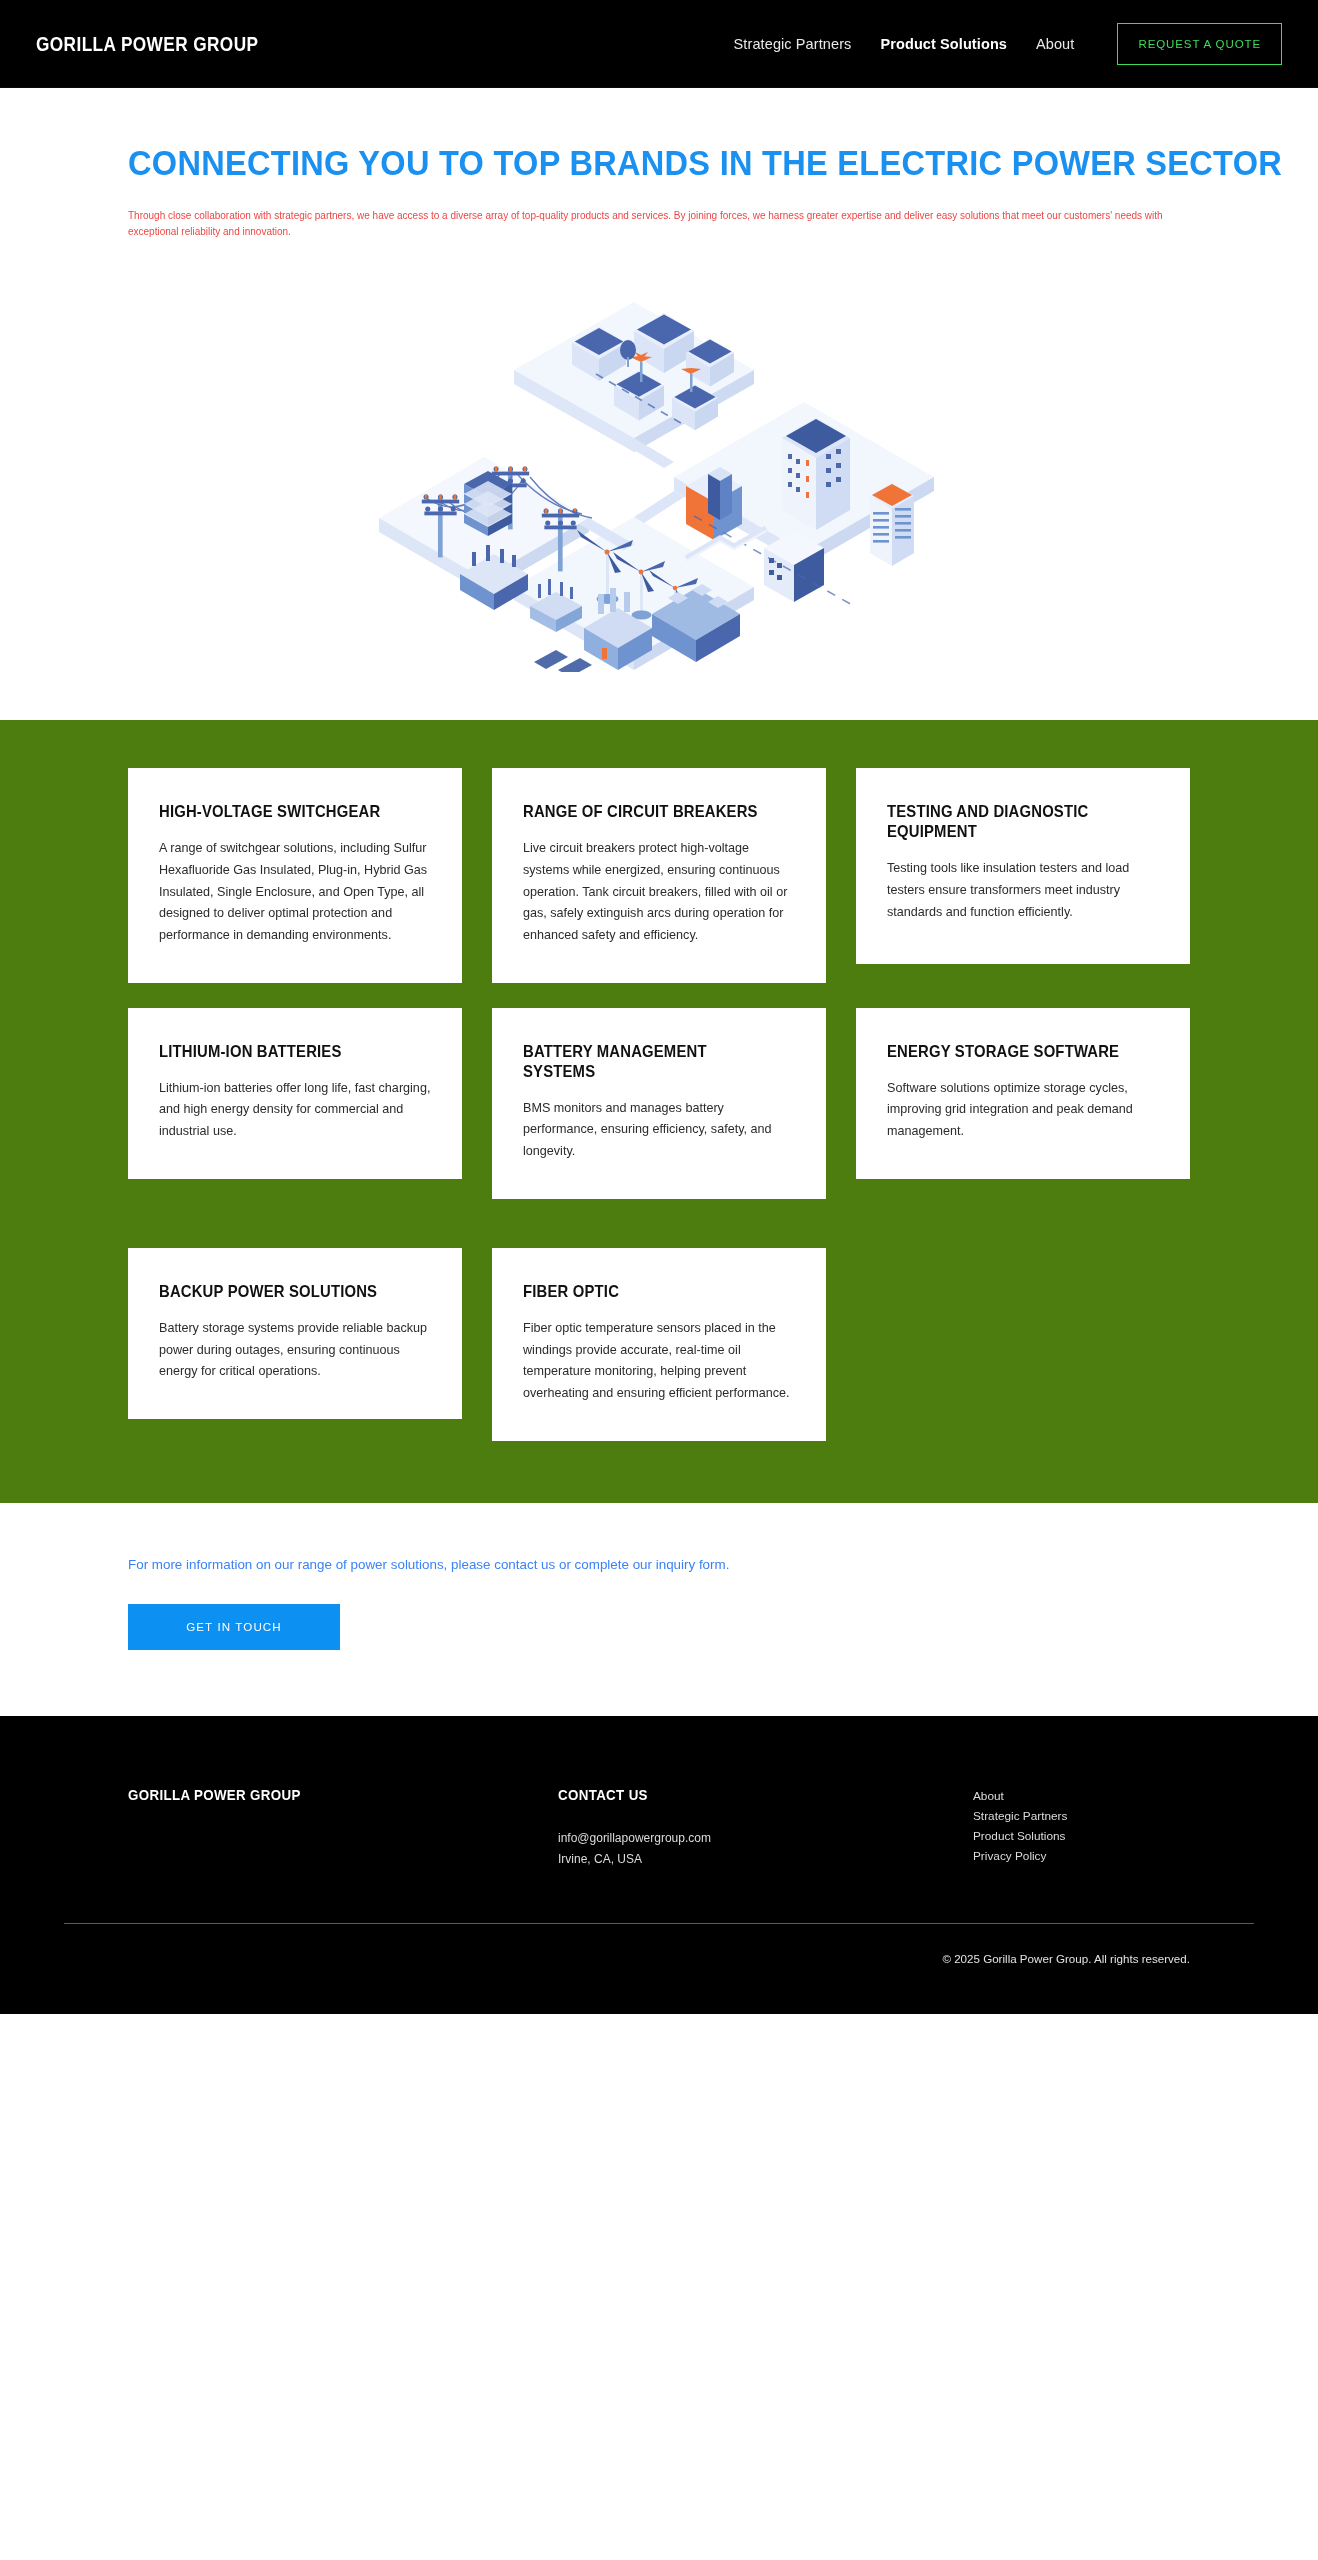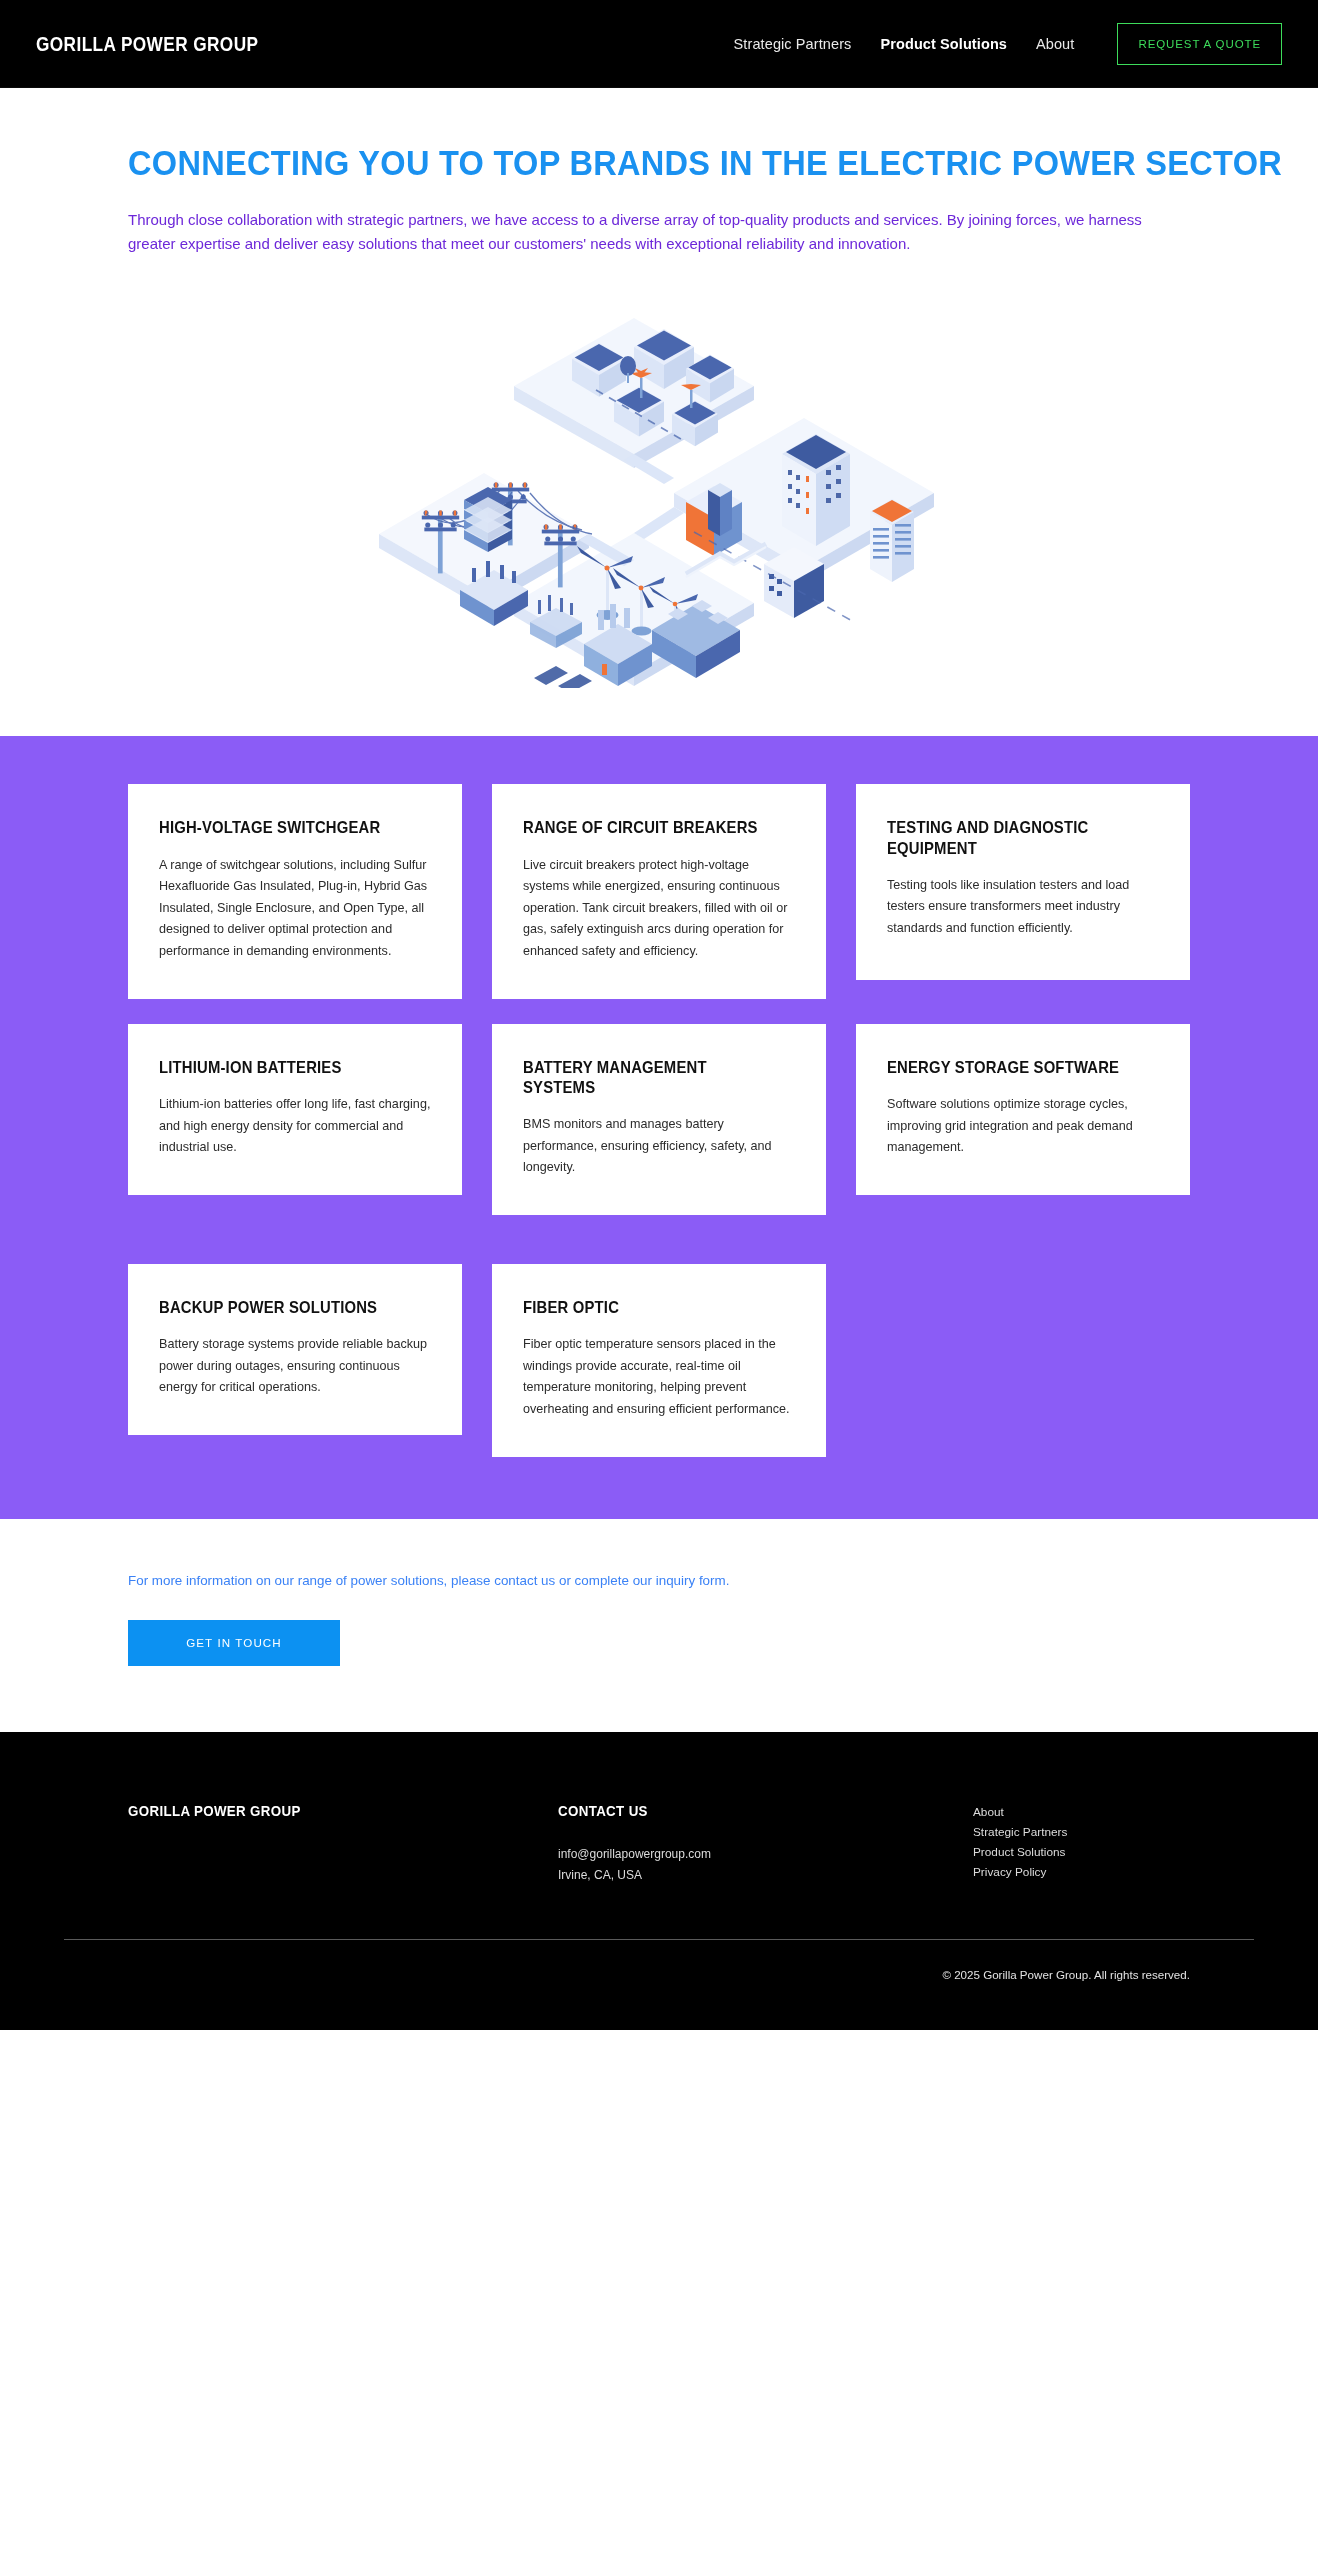--- a/index.html
+++ b/index.html
@@ -40,31 +40,31 @@
 
   
   .hero{ background:#fff; padding:56px 0 0 0; }
   .wrap{ width:1190px; margin:0 auto; padding:0 64px; }
   .hero h1{
     color:#1a91f0; font-size:35px; line-height:1.08;
     letter-spacing:.3px; margin-bottom:26px; white-space:nowrap;
     transform:scaleX(.93); transform-origin:left center;
   }
   .hero p{
-    font-size:15px; line-height:1.62; color:#6d28d9;
+    font-size:10px; line-height:1.62; color:#ef4444;
     max-width:1082px;
   }
 
   
   .illo-wrap{ width:100%; display:flex; justify-content:center;
               padding:22px 0 48px 0; background:#fff; }
   .illo{ width:650px; height:410px; display:block; }
 
   
-  .solutions{ background:#8b5cf6; padding:48px 0 62px 0; }
+  .solutions{ background:#4d7c0f; padding:48px 0 62px 0; }
   .grid{
     width:1190px; margin:0 auto; padding:0 64px;
     display:grid; grid-template-columns:repeat(3,1fr);
     column-gap:30px; row-gap:25px; align-items:start;
   }
   .card{
     background:#fff; padding:33px 31px 36px 31px;
     min-height:60px;
   }
   .card h3{

